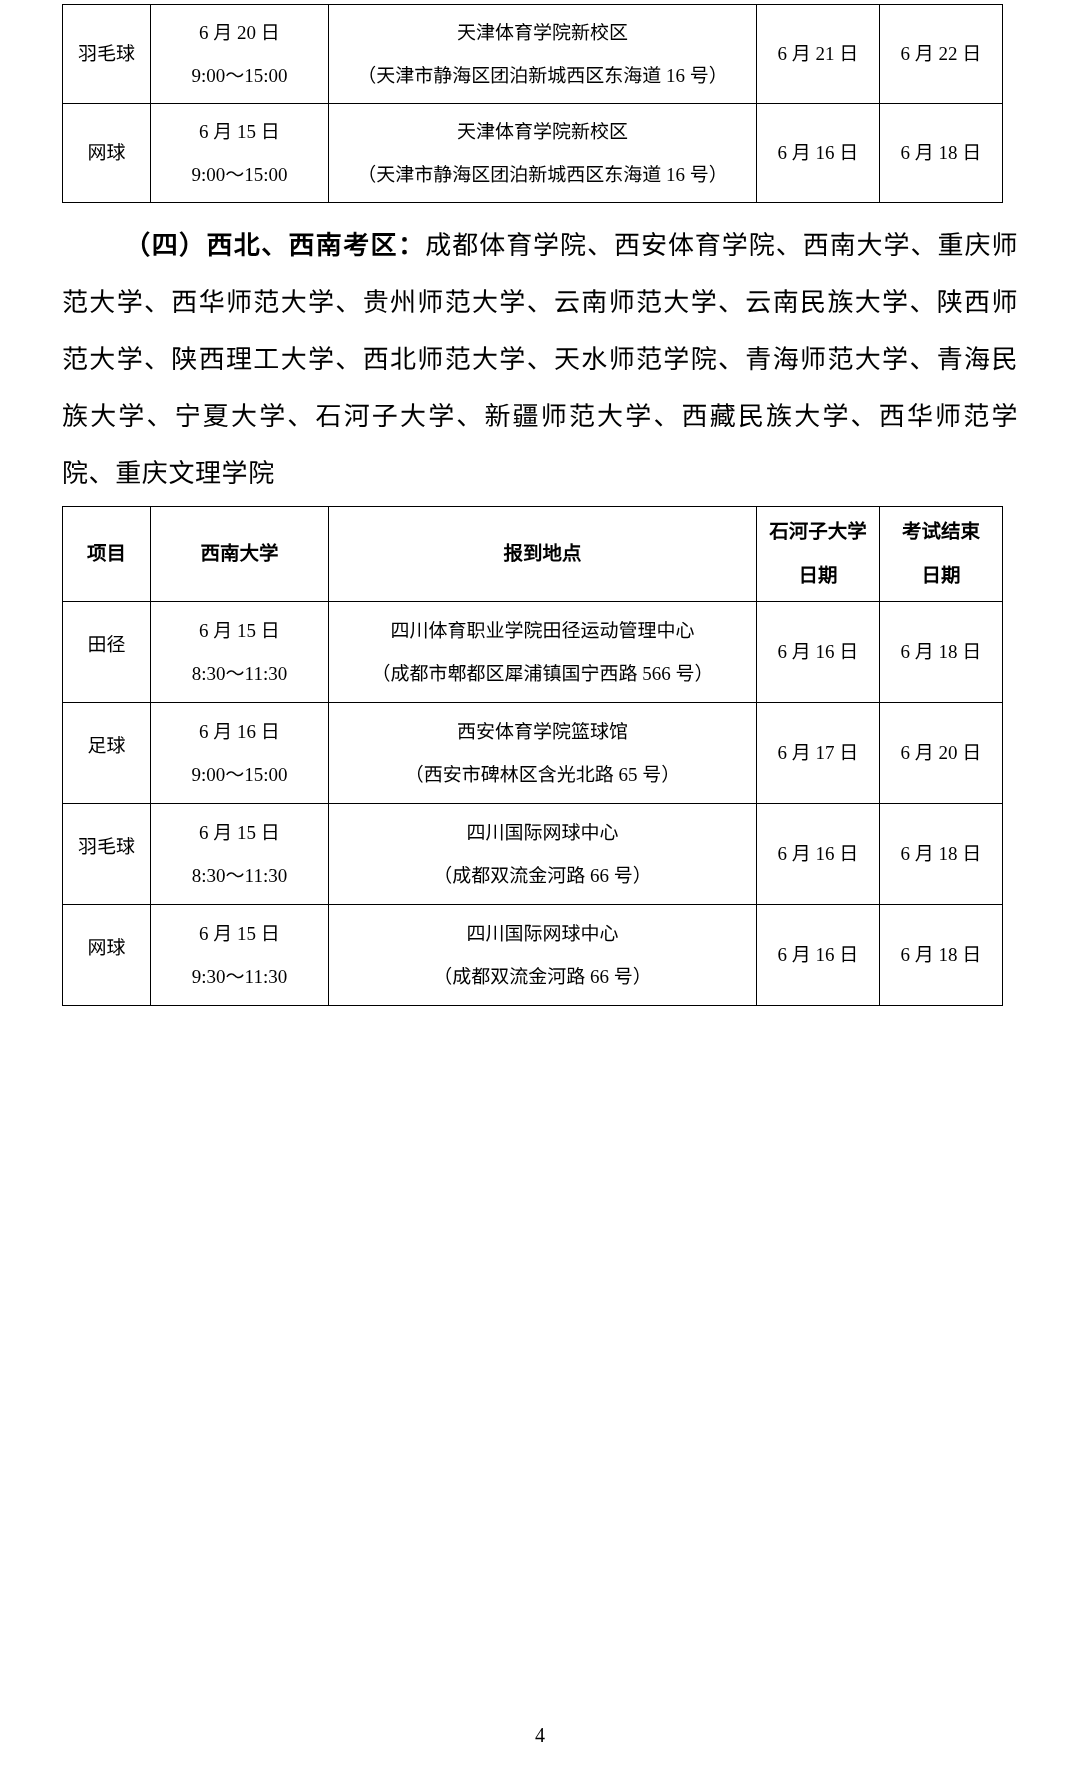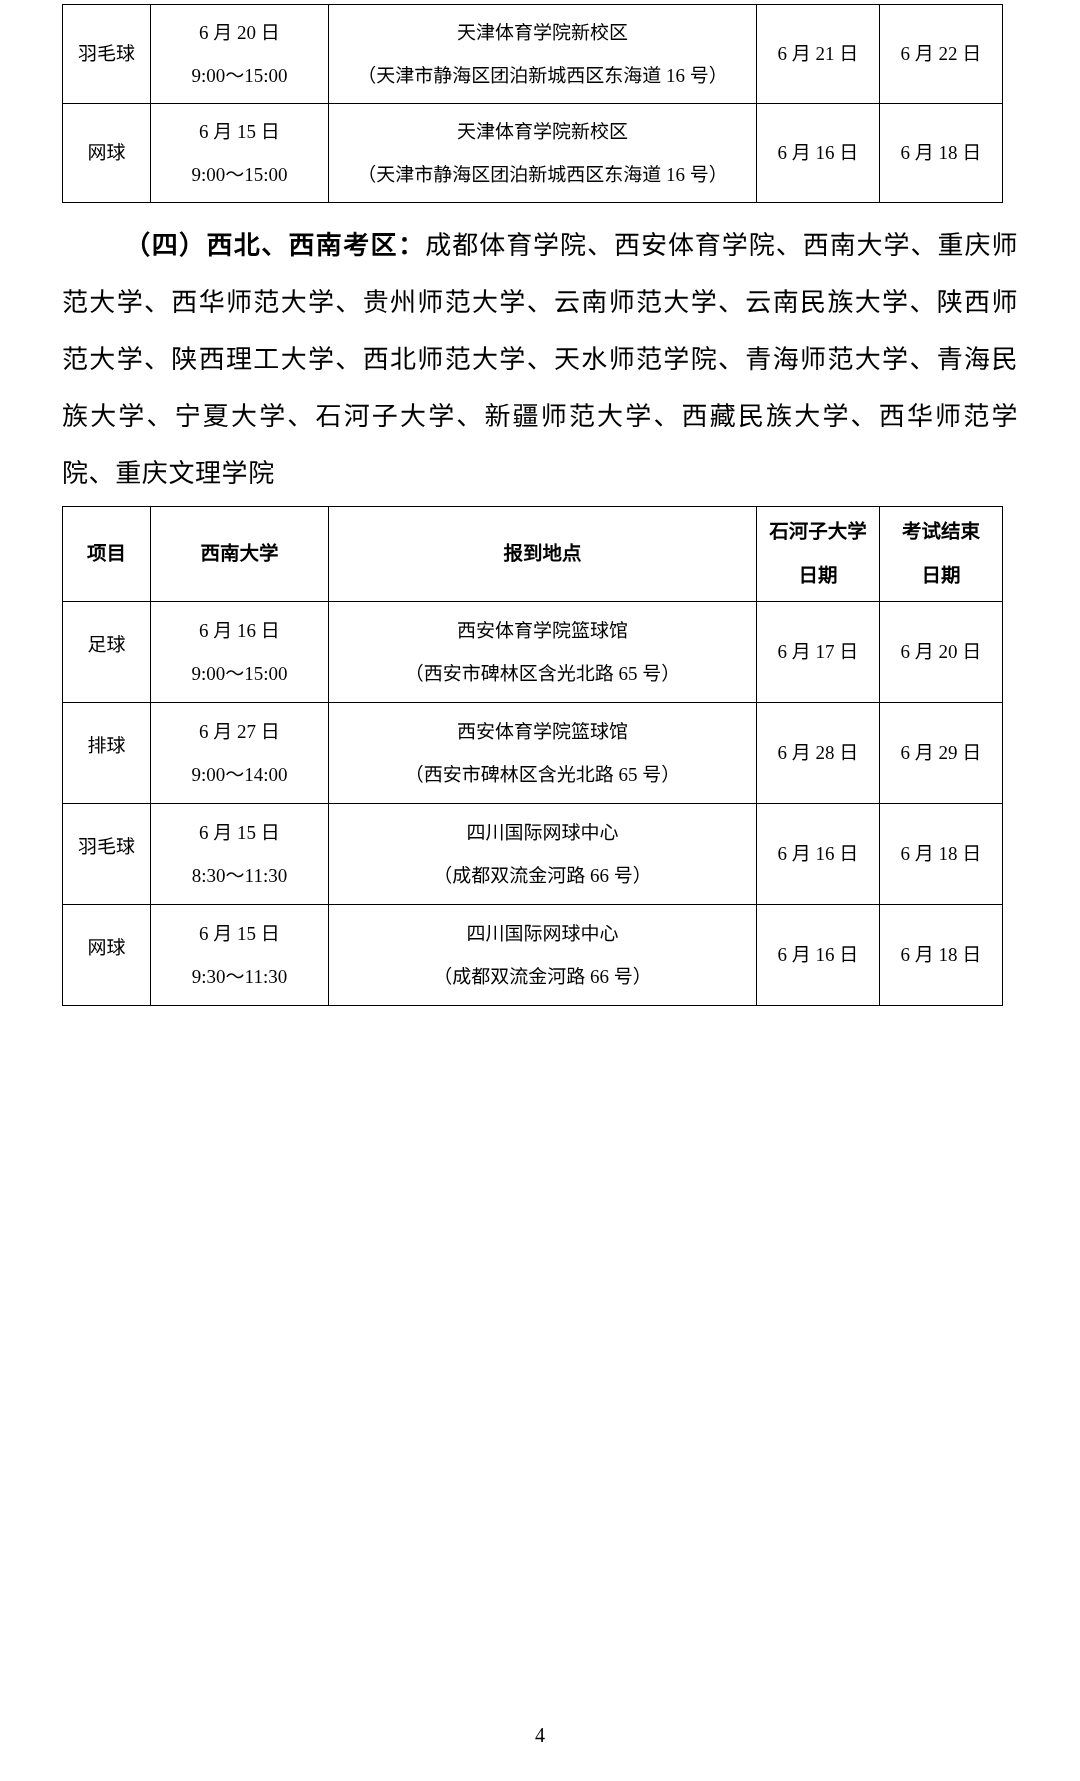--- a/index.html
+++ b/index.html
@@ -154,56 +154,56 @@
           <span class="cellline ln2">日期</span>
         </th>
         <th>
           <span class="cellline">考试结束</span>
           <span class="cellline ln2">日期</span>
         </th>
       </tr>
     </thead>
     <tbody>
 
+      <tr>
+        <td>
+          <span class="cellline">田径</span>
+          <span class="cellline ln2"></span>
+        </td>
+        <td>
+          <span class="cellline">6 月 15 日</span>
+          <span class="cellline ln2">8:30～11:30</span>
+        </td>
+        <td>
+          <span class="cellline">四川体育职业学院田径运动管理中心</span>
+          <span class="cellline ln2">（成都市郫都区犀浦镇国宁西路 566 号）</span>
+        </td>
+        <td>6 月 16 日</td>
+        <td>6 月 18 日</td>
+      </tr>
 
 
       <tr>
         <td>
           <span class="cellline">足球</span>
           <span class="cellline ln2"></span>
         </td>
         <td>
           <span class="cellline">6 月 16 日</span>
           <span class="cellline ln2">9:00～15:00</span>
         </td>
         <td>
           <span class="cellline">西安体育学院篮球馆</span>
           <span class="cellline ln2">（西安市碑林区含光北路 65 号）</span>
         </td>
         <td>6 月 17 日</td>
         <td>6 月 20 日</td>
       </tr>
 
 
-      <tr>
-        <td>
-          <span class="cellline">排球</span>
-          <span class="cellline ln2"></span>
-        </td>
-        <td>
-          <span class="cellline">6 月 27 日</span>
-          <span class="cellline ln2">9:00～14:00</span>
-        </td>
-        <td>
-          <span class="cellline">西安体育学院篮球馆</span>
-          <span class="cellline ln2">（西安市碑林区含光北路 65 号）</span>
-        </td>
-        <td>6 月 28 日</td>
-        <td>6 月 29 日</td>
-      </tr>
 
 
       <tr>
         <td>
           <span class="cellline">羽毛球</span>
           <span class="cellline ln2"></span>
         </td>
         <td>
           <span class="cellline">6 月 15 日</span>
           <span class="cellline ln2">8:30～11:30</span>

